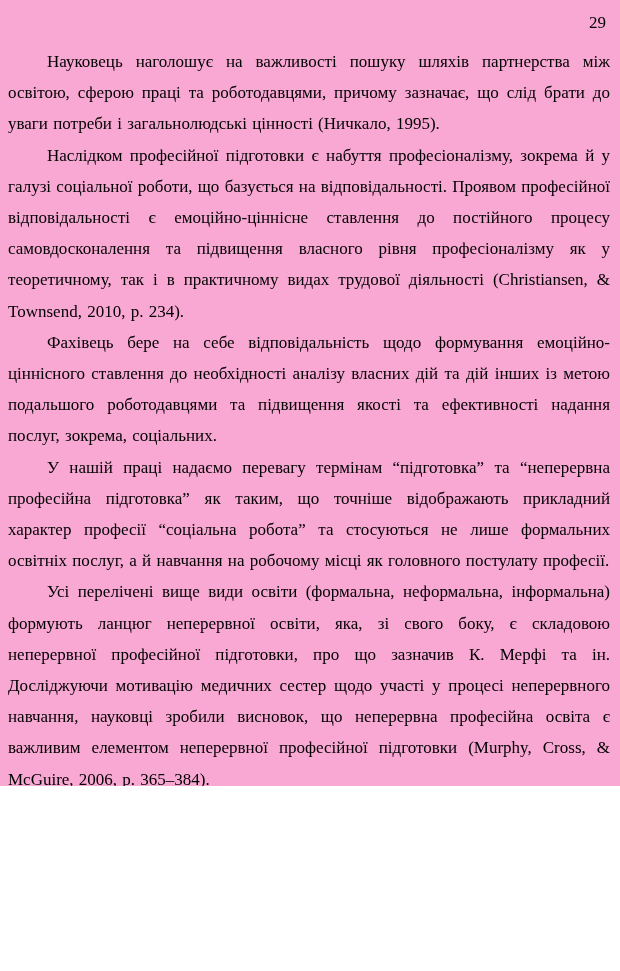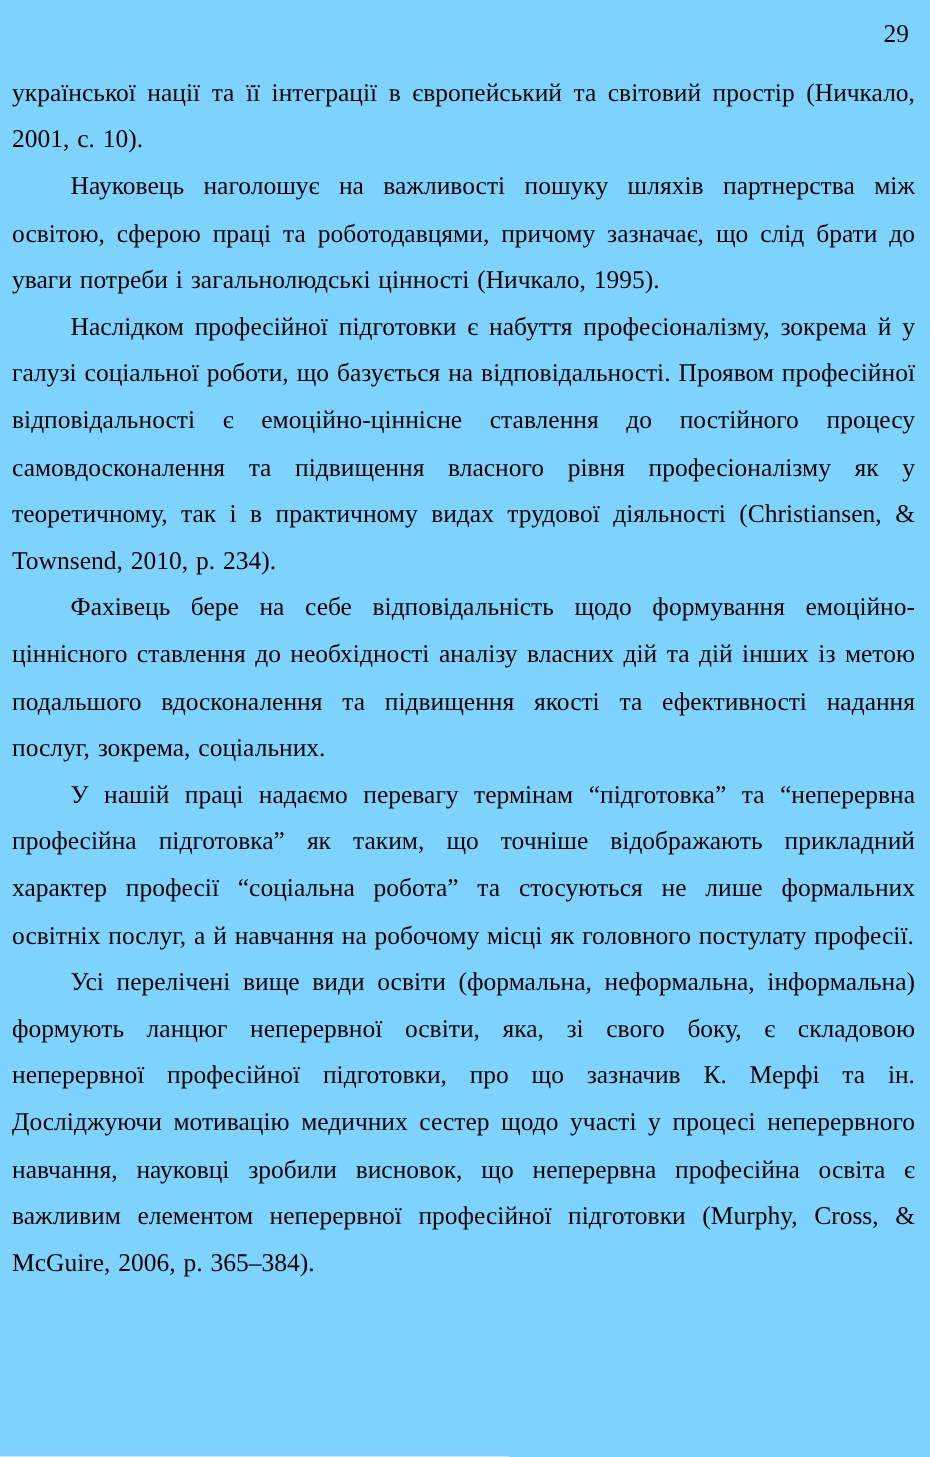--- a/index.html
+++ b/index.html
@@ -9,24 +9,24 @@
   }
   body {
     width: 620px;
     height: 971px;
     color: #000000;
     font-family: "Liberation Serif", "DejaVu Serif", serif;
   }
   .page {
     box-sizing: border-box;
     width: 620px;
-    height: 971px;
+    height: 786px;
     padding: 12px 10px 8px 8px;
     overflow: hidden;
-    background: #7dd3fc;
+    background: #f9a8d4;
   }
   .page-number {
     text-align: right;
     font-size: 17px;
     line-height: 22px;
     padding-right: 4px;
   }
   .content {
     margin-top: 12px;
   }
@@ -41,20 +41,19 @@
     text-indent: 39px;
   }
 </style>
 </head>
 <body>
 
 <div class="page">
   <div class="page-number">29</div>
 
   <div class="content">
-    <p>української нації та її інтеграції в європейський та світовий простір (Ничкало, 2001, с. 10).</p>
     <p class="indent">Науковець наголошує на важливості пошуку шляхів партнерства між освітою, сферою праці та роботодавцями, причому зазначає, що слід брати до уваги потреби і загальнолюдські цінності (Ничкало, 1995).</p>
     <p class="indent">Наслідком професійної підготовки є набуття професіоналізму, зокрема й у галузі соціальної роботи, що базується на відповідальності. Проявом професійної відповідальності є емоційно-ціннісне ставлення до постійного процесу самовдосконалення та підвищення власного рівня професіоналізму як у теоретичному, так і в практичному видах трудової діяльності (Christiansen, &amp; Townsend, 2010, p. 234).</p>
-    <p class="indent">Фахівець бере на себе відповідальність щодо формування емоційно-ціннісного ставлення до необхідності аналізу власних дій та дій інших із метою подальшого вдосконалення та підвищення якості та ефективності надання послуг, зокрема, соціальних.</p>
+    <p class="indent">Фахівець бере на себе відповідальність щодо формування емоційно-ціннісного ставлення до необхідності аналізу власних дій та дій інших із метою подальшого роботодавцями та підвищення якості та ефективності надання послуг, зокрема, соціальних.</p>
     <p class="indent">У нашій праці надаємо перевагу термінам “підготовка” та “неперервна професійна підготовка” як таким, що точніше відображають прикладний характер професії “соціальна робота” та стосуються не лише формальних освітніх послуг, а й навчання на робочому місці як головного постулату професії.</p>
     <p class="indent">Усі перелічені вище види освіти (формальна, неформальна, інформальна) формують ланцюг неперервної освіти, яка, зі свого боку, є складовою неперервної професійної підготовки, про що зазначив К. Мерфі та ін. Досліджуючи мотивацію медичних сестер щодо участі у процесі неперервного навчання, науковці зробили висновок, що неперервна професійна освіта є важливим елементом неперервної професійної підготовки (Murphy, Cross, &amp; McGuire, 2006, p. 365–384).</p>
   </div>
 </div>
 
 </body></html>

